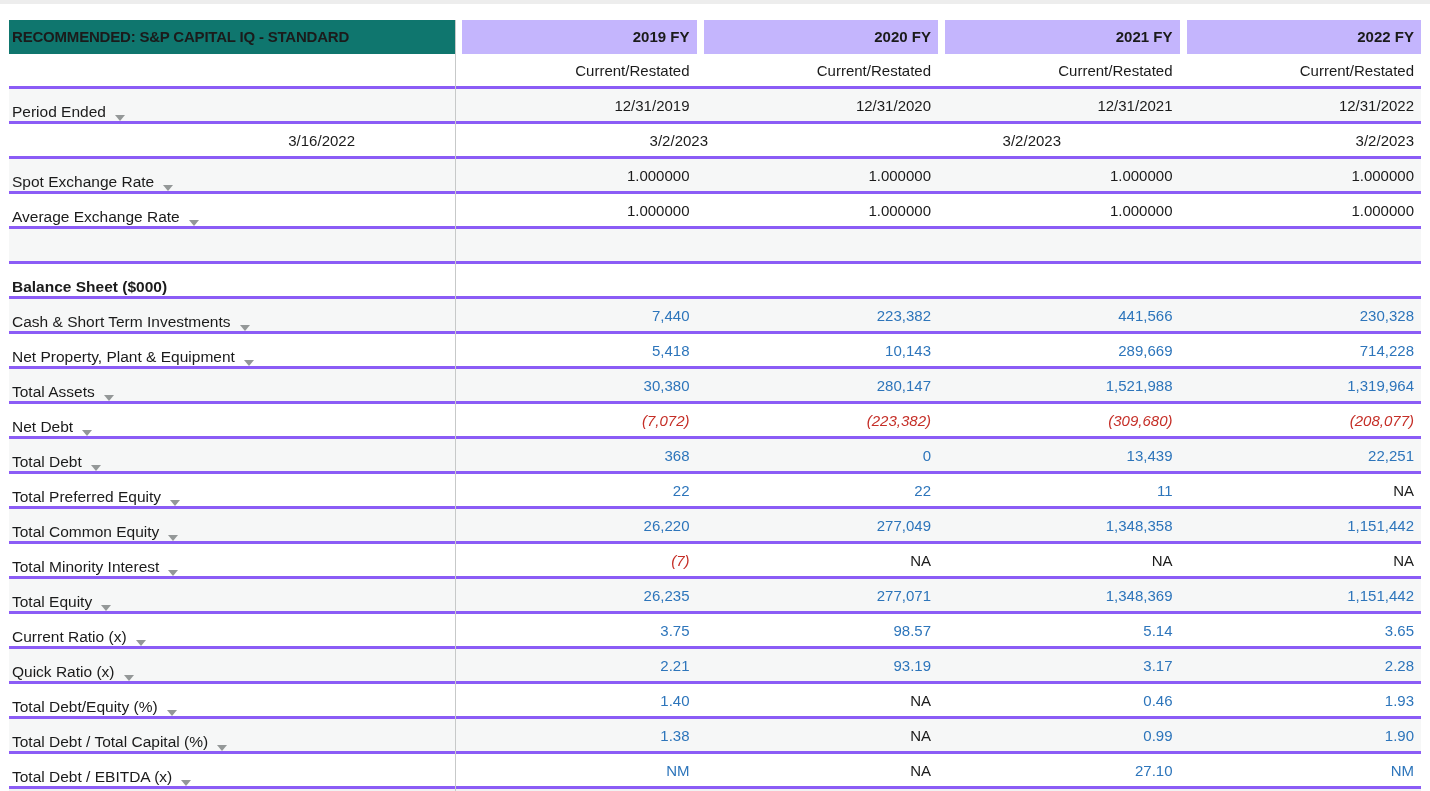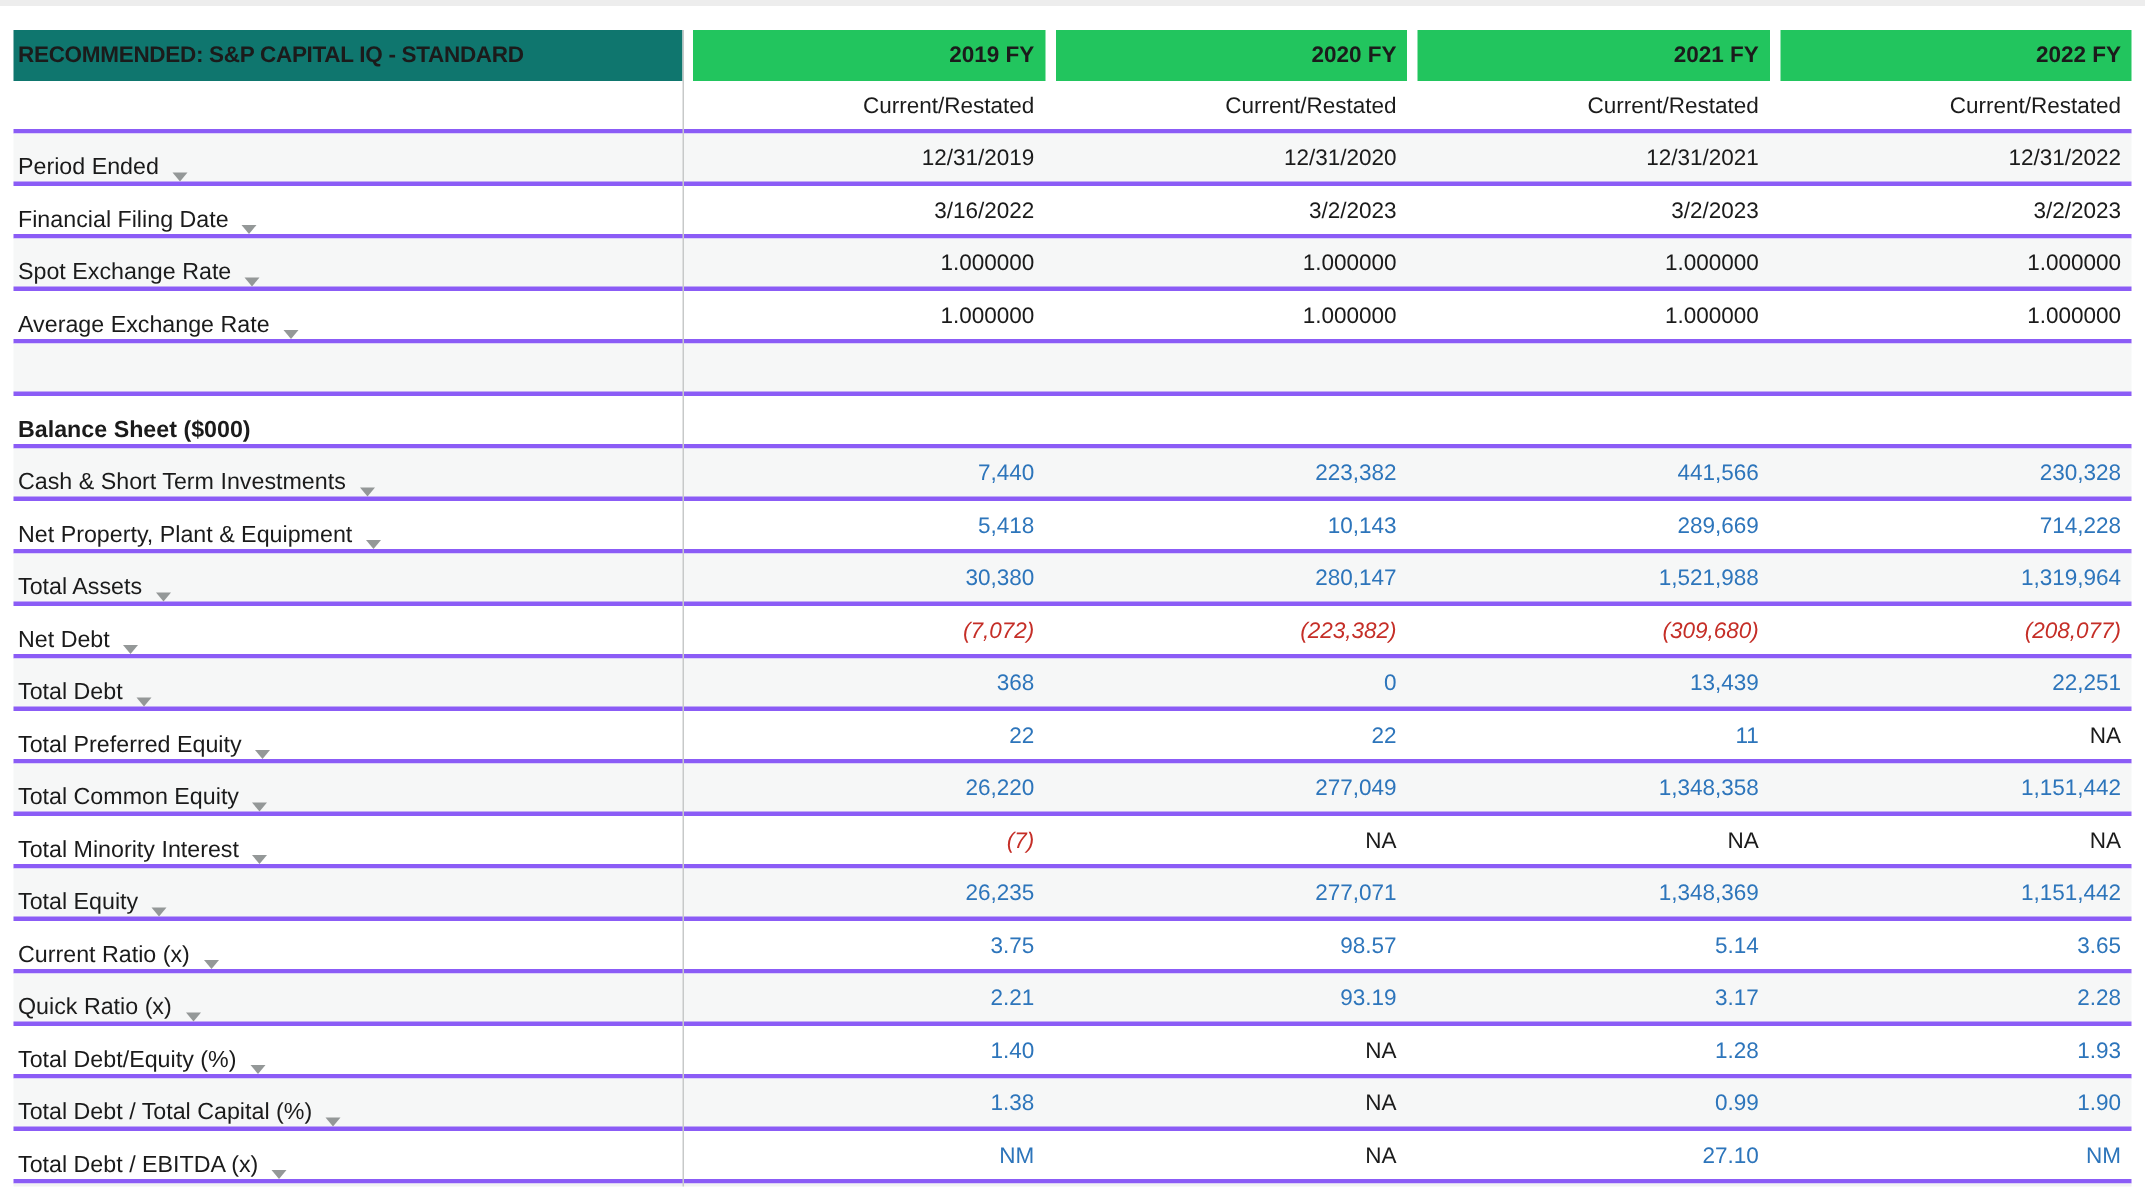--- a/index.html
+++ b/index.html
@@ -4,21 +4,21 @@
 <style>
   html,body{margin:0;padding:0;background:#fff;}
   body{font-family:"Liberation Sans",sans-serif;color:#1b1b1b;width:1430px;height:791px;overflow:hidden;}
   .top-strip{height:4px;background:#ededed;}
   .table-wrap{position:relative;margin:16px 9px 0 9px;font-size:15px;}
   .v-divider{position:absolute;left:446px;top:0;height:100%;width:1px;background:#c7c9c9;z-index:5;}
 
   .header-row{display:flex;height:34px;}
   .h-title{flex:0 0 446px;box-sizing:border-box;background:#0f766e;font-weight:bold;
            letter-spacing:-0.2px;padding-left:3px;line-height:34px;font-size:15px;}
-  .h-year{flex:1;background:#22c55e;margin-left:7px;text-align:right;
+  .h-year{flex:1;background:#c4b5fd;margin-left:7px;text-align:right;
           padding-right:7px;font-weight:bold;line-height:34px;font-size:15px;}
 
   .row{display:flex;height:35px;box-sizing:border-box;border-bottom:3px solid #8b5cf6;align-items:stretch;background:#fff;}
   .row.shaded{background:#f6f7f7;}
   .cell-label{flex:0 0 446px;box-sizing:border-box;padding-left:3px;display:flex;align-items:flex-end;font-size:15.5px;}
   .type-section .cell-label{font-weight:bold;}
   .label-text{white-space:nowrap;}
   .arrow{width:0;height:0;border-left:5px solid transparent;border-right:5px solid transparent;
          border-top:6px solid #949898;display:inline-block;margin-left:9px;margin-top:3px;cursor:pointer;}
   .cells{flex:1;display:flex;align-items:center;}
@@ -62,24 +62,20 @@
     <span class="arrow"></span>
         </div>
     <div class="cells">
           <div class="cell-val c-black">12/31/2019</div>
           <div class="cell-val c-black">12/31/2020</div>
           <div class="cell-val c-black">12/31/2021</div>
           <div class="cell-val c-black">12/31/2022</div>
         </div>
   </div>
       <div class="row type-info">
-    <div class="cell-label">
-      <span class="label-text">Financial Filing Date</span>
-    <span class="arrow"></span>
-        </div>
     <div class="cells">
           <div class="cell-val c-black">3/16/2022</div>
           <div class="cell-val c-black">3/2/2023</div>
           <div class="cell-val c-black">3/2/2023</div>
           <div class="cell-val c-black">3/2/2023</div>
         </div>
   </div>
       <div class="row type-info shaded">
     <div class="cell-label">
       <span class="label-text">Spot Exchange Rate</span>
@@ -259,21 +255,21 @@
         </div>
   </div>
       <div class="row type-data">
     <div class="cell-label">
       <span class="label-text">Total Debt/Equity (%)</span>
     <span class="arrow"></span>
         </div>
     <div class="cells">
           <div class="cell-val c-blue">1.40</div>
           <div class="cell-val c-black">NA</div>
-          <div class="cell-val c-blue">1.28</div>
+          <div class="cell-val c-blue">0.46</div>
           <div class="cell-val c-blue">1.93</div>
         </div>
   </div>
       <div class="row type-data shaded">
     <div class="cell-label">
       <span class="label-text">Total Debt / Total Capital (%)</span>
     <span class="arrow"></span>
         </div>
     <div class="cells">
           <div class="cell-val c-blue">1.38</div>

